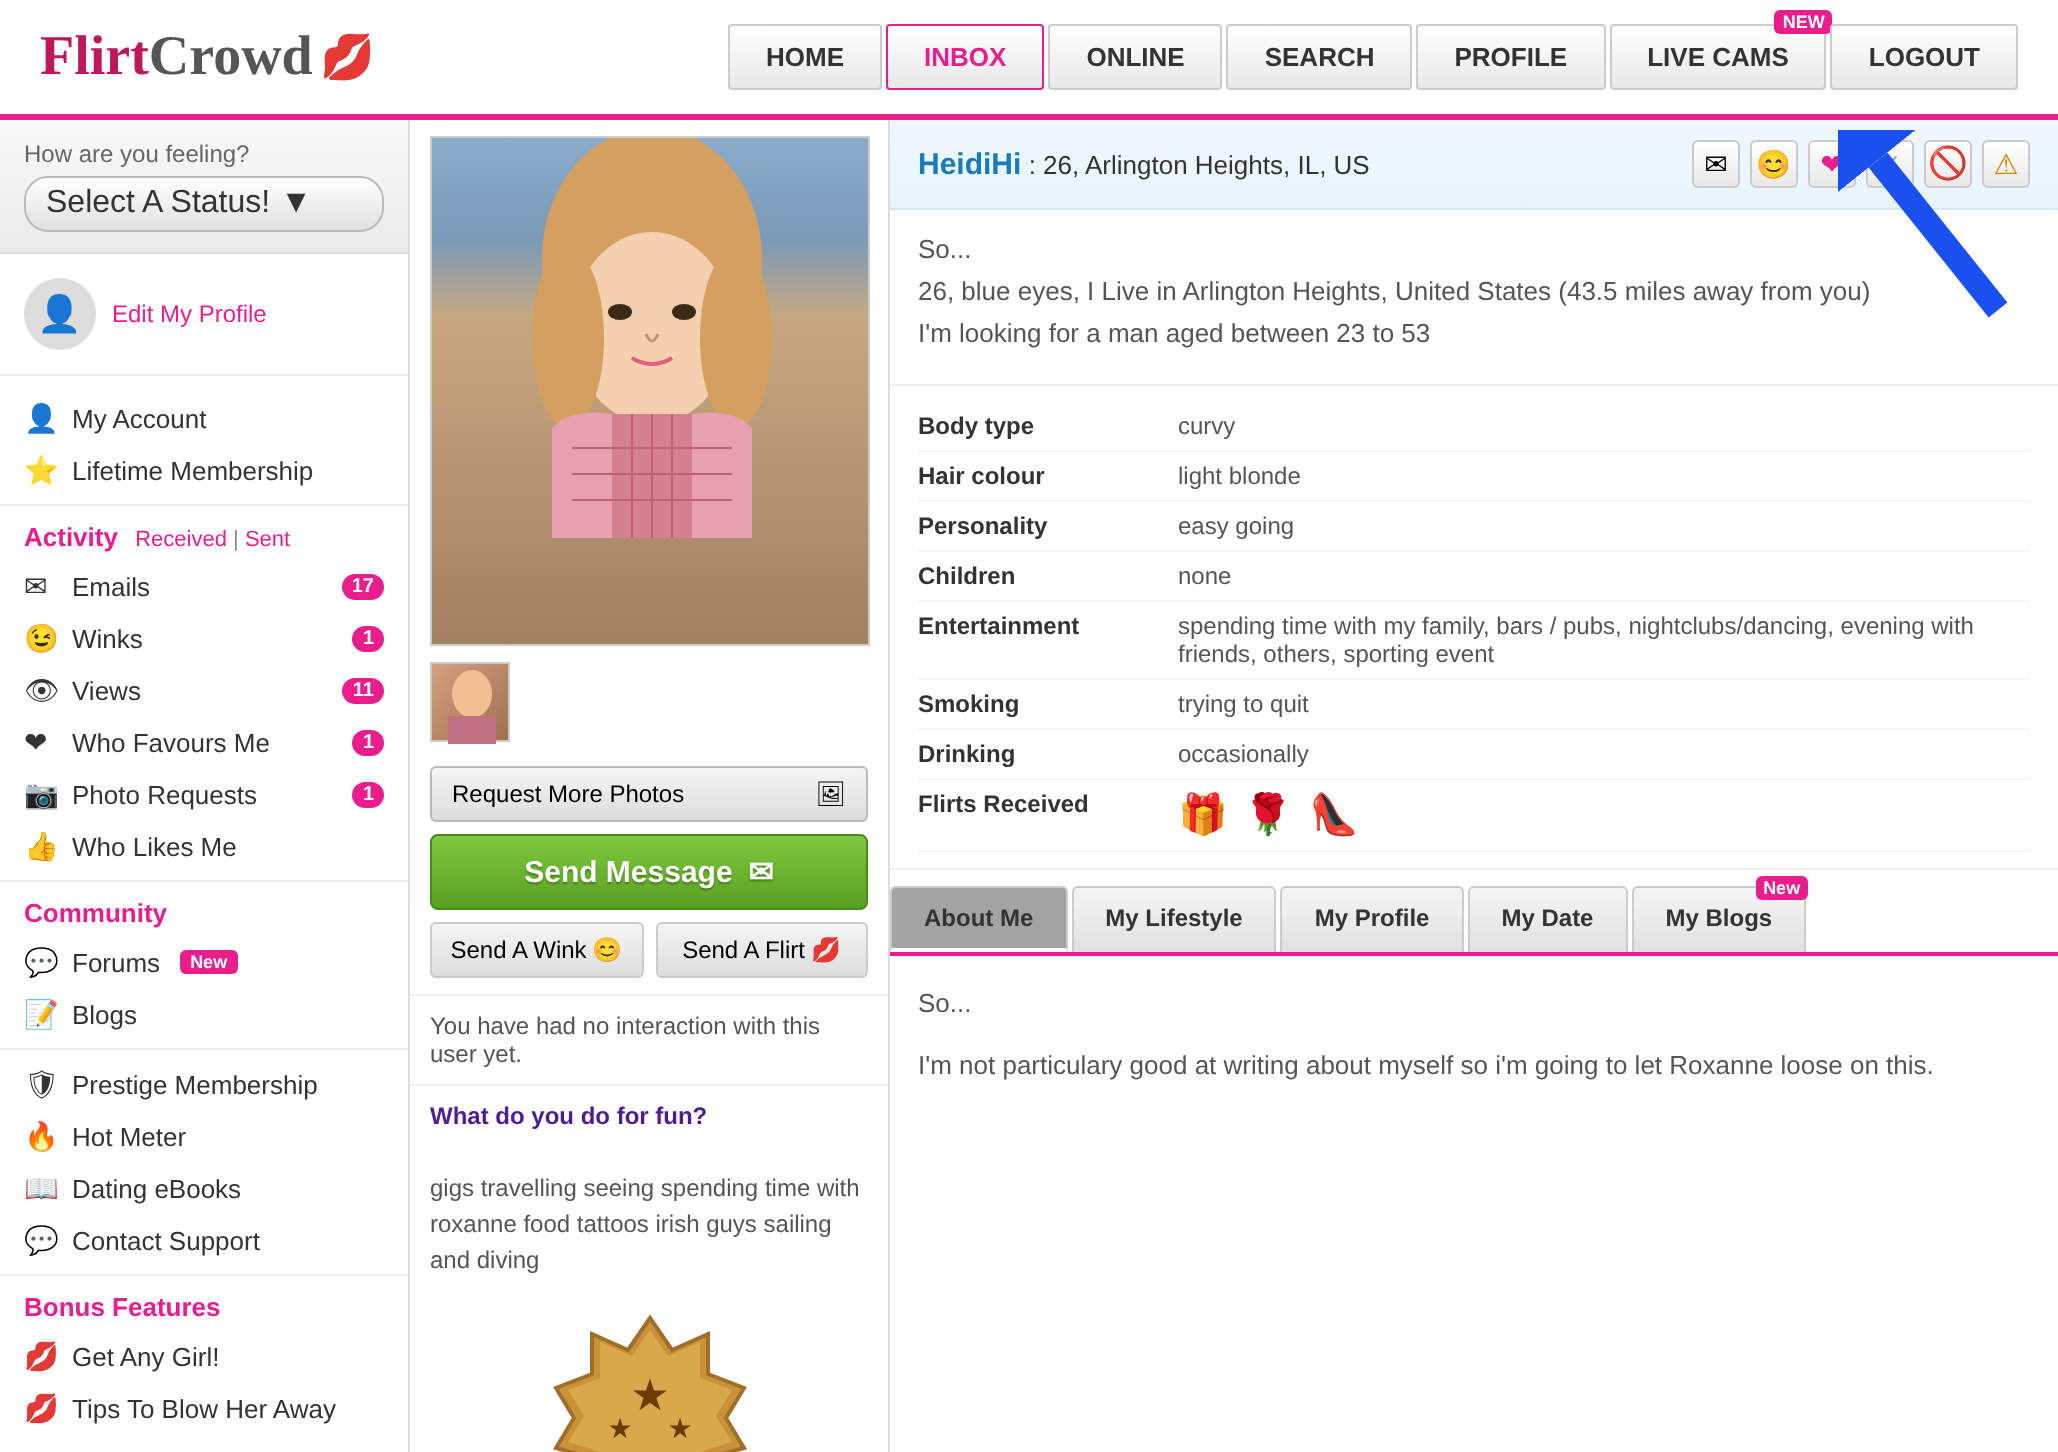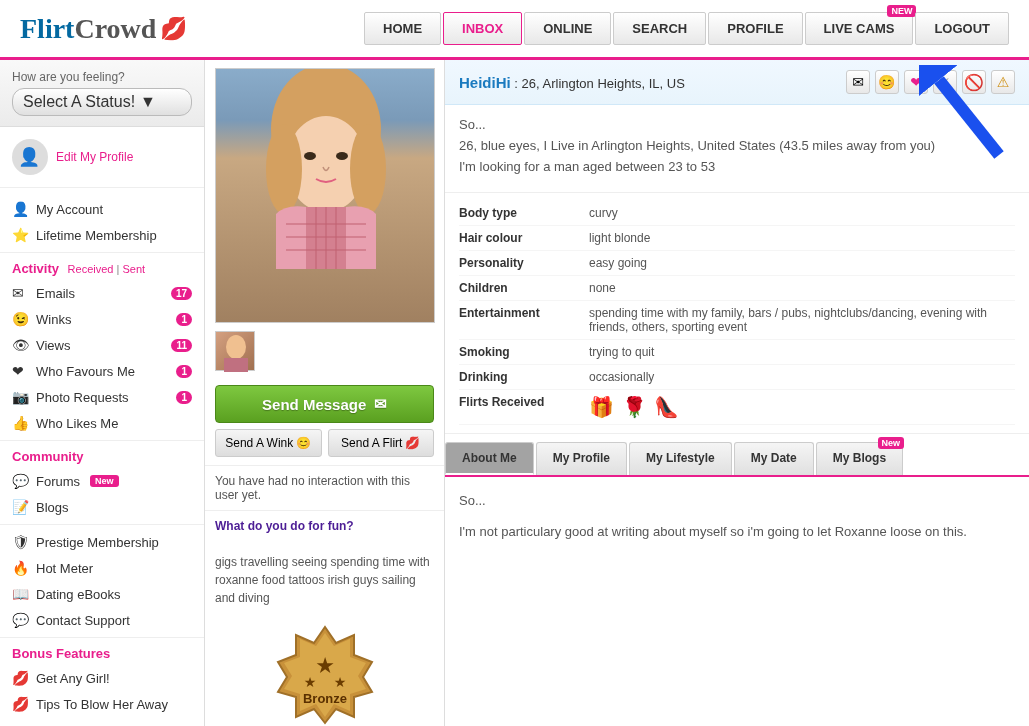--- a/index.html
+++ b/index.html
@@ -12,21 +12,21 @@
       display: flex;
       align-items: center;
       padding: 8px 20px;
       height: 60px;
     }
     #logo {
       display: flex;
       align-items: center;
       margin-right: 30px;
     }
-    .logo-flirt { color: #0369a1; font-size: 28px; font-weight: bold; font-family: Georgia, serif; }
+    .logo-flirt { color: #be185d; font-size: 28px; font-weight: bold; font-family: Georgia, serif; }
     .logo-crowd { color: #555; font-size: 28px; font-weight: bold; font-family: Georgia, serif; }
     .logo-lips { font-size: 22px; margin-left: 4px; }
 
     #nav { display: flex; gap: 2px; flex: 1; justify-content: flex-end; }
     .nav-btn {
       padding: 8px 18px;
       border: 1px solid #ccc;
       background: linear-gradient(180deg, #fff 0%, #e8e8e8 100%);
       color: #333;
       font-size: 13px;
@@ -490,20 +490,24 @@
 
     <div class="thumbnail-strip">
       <div class="thumbnail" style="background:linear-gradient(135deg,#d4a080,#a07050)">
         <svg width="40" height="40">
             <ellipse cx="20" cy="15" rx="10" ry="12" fill="#f0c090"></ellipse>
             <rect x="8" y="26" width="24" height="14" fill="#c07080"></rect>
           </svg>
       </div>
     </div>
 
+    <button class="request-photos-btn">
+      <span>Request More Photos</span>
+      <span>🖼</span>
+    </button>
 
     <div class="send-message-btn">
       <span>Send Message</span>
       <span>✉</span>
     </div>
 
     <div class="flirt-row">
       <button class="wink-btn">
         <span>Send A Wink</span>
         <span>😊</span>
@@ -594,22 +598,22 @@
         <div class="detail-value flirts-received-row">
           <span class="flirt-emoji">🎁</span>
           <span class="flirt-emoji">🌹</span>
           <span class="flirt-emoji">👠</span>
         </div>
       </div>
     </div>
 
     <div class="profile-tabs">
       <div class="tab active">About Me</div>
+      <div class="tab">My Lifestyle</div>
       <div class="tab">My Profile</div>
-      <div class="tab">My Lifestyle</div>
       <div class="tab">My Date</div>
       <div class="tab" style="position:relative;">My Blogs<span class="new-badge">New</span></div>
     </div>
 
     <div class="tab-content">
       <div class="tab-text" style="margin-bottom:10px;">So...</div>
       <div class="tab-text">I'm not particulary good at writing about myself so i'm going to let Roxanne loose on this.</div>
     </div>
 
     <div style="position:absolute; top:5px; right:20px; pointer-events:none; z-index:50;">

